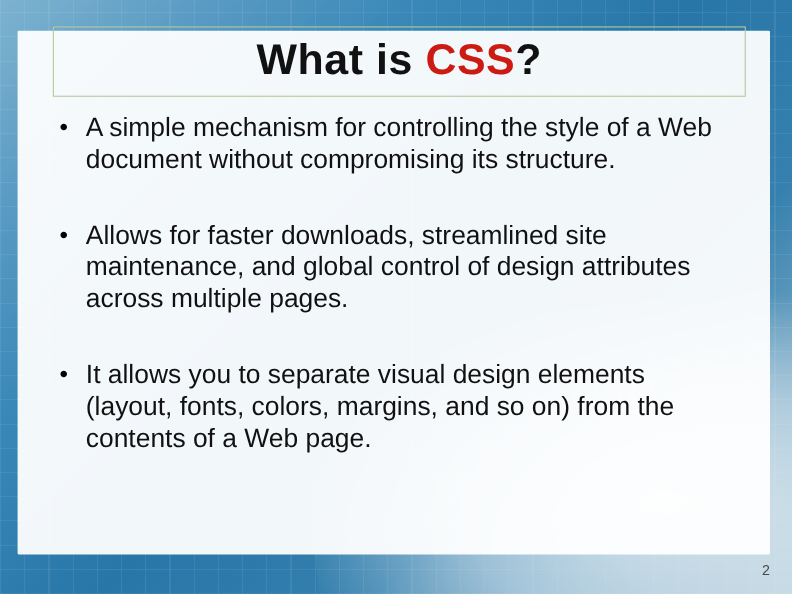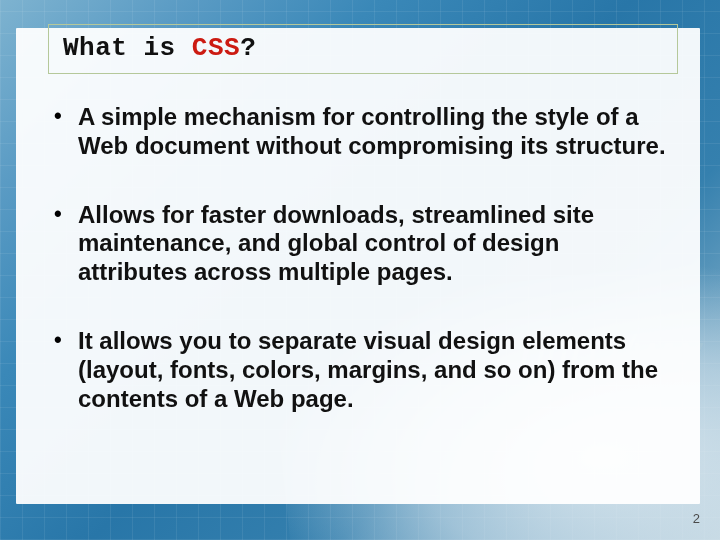--- a/index.html
+++ b/index.html
@@ -32,29 +32,30 @@
     background: rgba(255,255,255,0.94);
     border-radius: 1px;
   }
   .title-box {
     position: absolute; top: -4px; left: 32px; right: 22px;
     border: 1px solid #b5c89a;
     background: transparent;
     padding: 8px 14px 10px 14px;
   }
   .title {
-    font-family: Liberation Mono, monospace;
-    font-weight: 900; font-size: 26px; letter-spacing: 0.5px;
+    font-family: Liberation Sans, sans-serif;
+    font-weight: 900; font-size: 39px; letter-spacing: 0.5px;
     color: #111;
+    text-align: center;
   }
   .title-accent { color: #cc1b12; }
   .content {
     position: absolute; top: 75px; left: 34px; right: 30px; bottom: 10px;
   }
-  ul.bullets { list-style: none; font-weight: bold; }
+  ul.bullets { list-style: none; }
   ul.bullets li {
     position: relative;
     font-size: 24px; line-height: 1.2;
     color: #111;
     padding-left: 28px;
     margin-bottom: 40px;
   }
   ul.bullets li::before {
     content: "•";
     position: absolute; left: 4px; top: 0;

